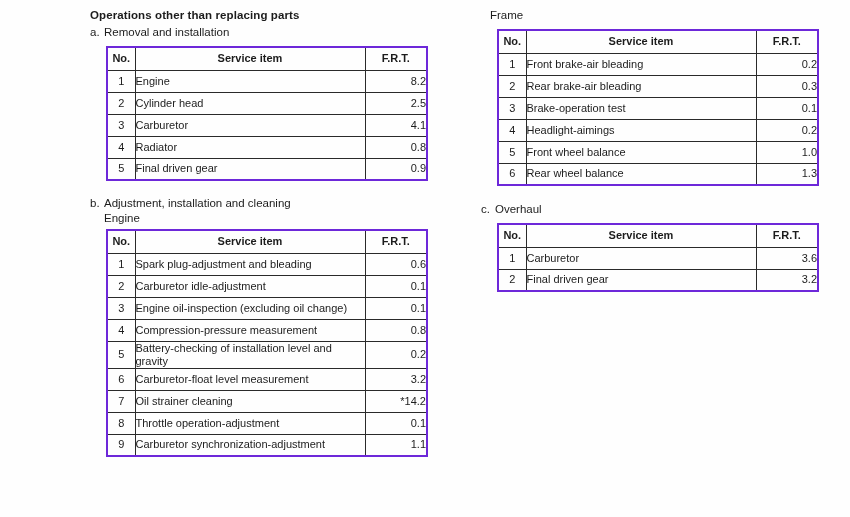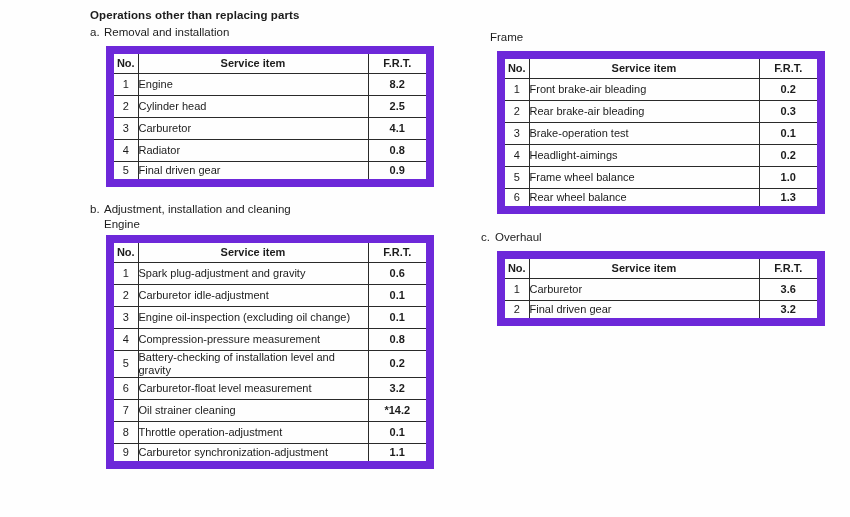--- a/index.html
+++ b/index.html
@@ -20,21 +20,20 @@
     position: absolute;
     left: 90px;
     top: 8px;
     width: 345px;
   }
   .col-right {
     position: absolute;
     left: 481px;
     top: 8px;
     width: 345px;
-    margin-top: 22px;
   }
   .main-title {
     font-size: 11.5px;
     font-weight: bold;
     line-height: 15px;
     letter-spacing: 0.1px;
   }
   .sec-heading {
     font-size: 11.5px;
     line-height: 15px;
@@ -65,30 +64,30 @@
   }
   table.svc.tight { margin-top: 4px; }
   table.svc th, table.svc td {
     border: 1px solid #2a2a2a;
     font-size: 11px;
     line-height: 13px;
     padding: 0;
     height: 22px;
     box-sizing: border-box;
   }
-  table.svc { border: 8px solid #6d28d9; }
+  table.svc { border: 2px solid #6d28d9; }
   table.svc th {
     font-weight: bold;
     text-align: center;
     height: 23px;
   }
   .c-no   { width: 28px;  text-align: center; }
   .c-item { width: 230px; text-align: left; }
   td.c-item { padding: 3px 4px 3px 18px; }
-  .c-frt  { width: 62px;  text-align: center; font-weight: bold; }
+  .c-frt  { width: 62px;  text-align: right; }
 </style>
 </head>
 <body>
 
 <div class="page">
 
   <div class="col-left">
 
     <div class="main-title">Operations other than replacing parts</div>
 
@@ -144,21 +143,21 @@
       <thead>
         <tr>
           <th class="c-no">No.</th>
           <th class="c-item">Service item</th>
           <th class="c-frt">F.R.T.</th>
         </tr>
       </thead>
       <tbody>
         <tr>
           <td class="c-no">1</td>
-          <td class="c-item">Spark plug-adjustment and gravity</td>
+          <td class="c-item">Spark plug-adjustment and bleading</td>
           <td class="c-frt">0.6</td>
         </tr>
         <tr>
           <td class="c-no">2</td>
           <td class="c-item">Carburetor idle-adjustment</td>
           <td class="c-frt">0.1</td>
         </tr>
         <tr>
           <td class="c-no">3</td>
           <td class="c-item">Engine oil-inspection (excluding oil change)</td>
@@ -227,21 +226,21 @@
           <td class="c-item">Brake-operation test</td>
           <td class="c-frt">0.1</td>
         </tr>
         <tr>
           <td class="c-no">4</td>
           <td class="c-item">Headlight-aimings</td>
           <td class="c-frt">0.2</td>
         </tr>
         <tr>
           <td class="c-no">5</td>
-          <td class="c-item">Frame wheel balance</td>
+          <td class="c-item">Front wheel balance</td>
           <td class="c-frt">1.0</td>
         </tr>
         <tr>
           <td class="c-no">6</td>
           <td class="c-item">Rear wheel balance</td>
           <td class="c-frt">1.3</td>
         </tr>
       </tbody>
     </table>
 

